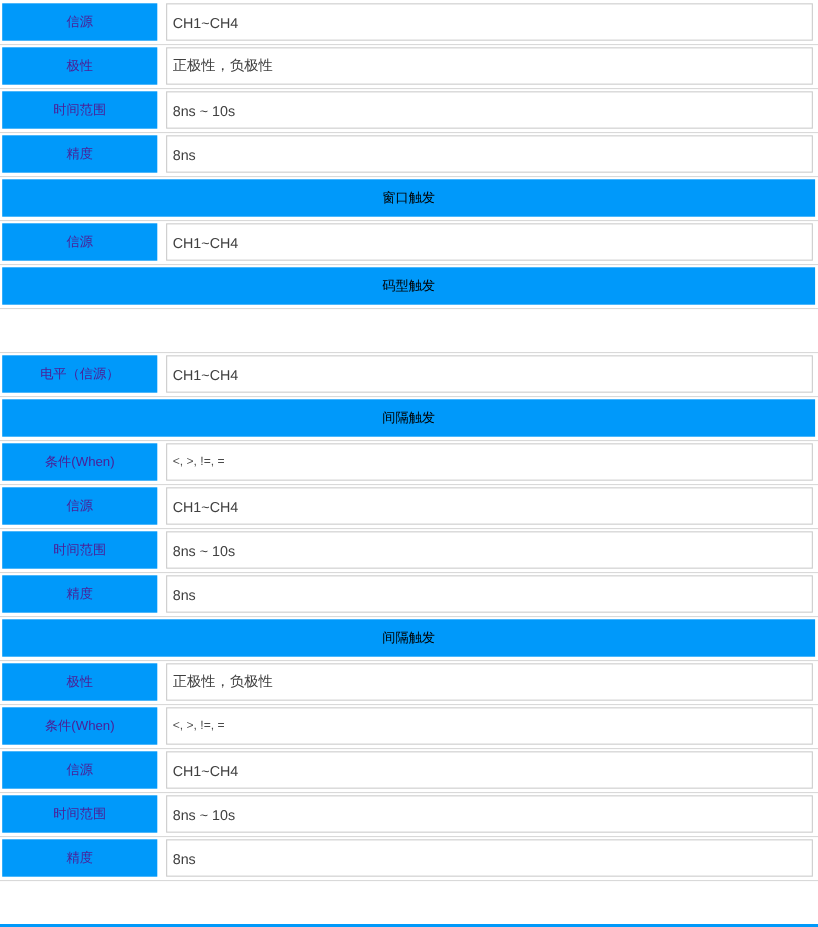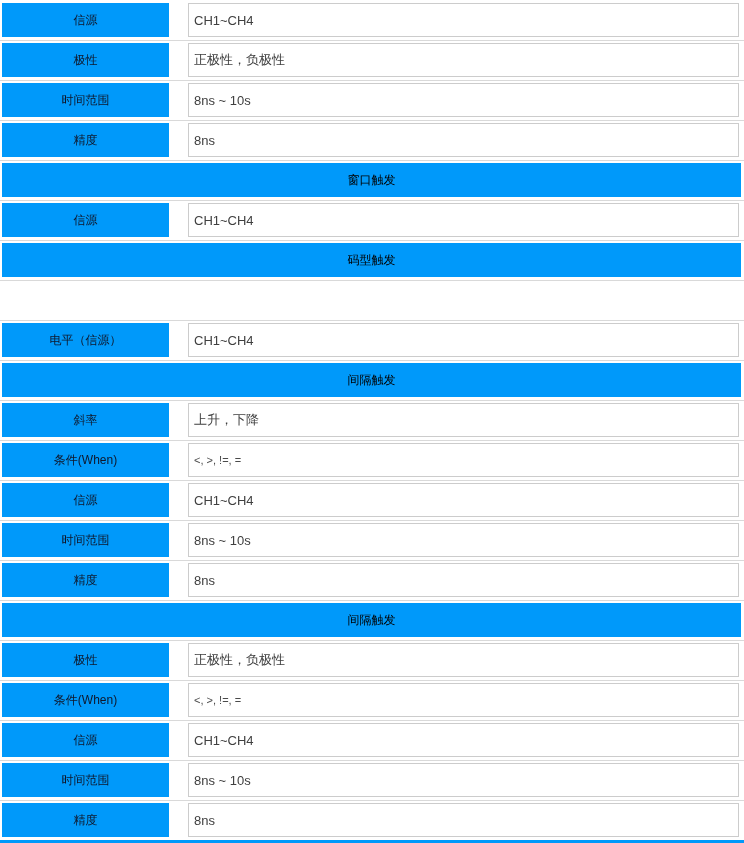--- a/index.html
+++ b/index.html
@@ -28,31 +28,31 @@
     content: "";
     position: absolute;
     left: -2px;
     right: 0;
     bottom: -4px;
     height: 1px;
     background: var(--sep, #dadada);
   }
   .cell.label {
     flex: none;
-    width: 167px;
+    width: 141px;
     background: var(--accent, #0099fa);
-    color: #0f172a;
+    color: #4c1d95;
     display: flex;
     align-items: center;
     justify-content: center;
     font-size: 12px;
   }
   .cell.value {
     flex: 1;
-    margin-left: 19px;
+    margin-left: 8px;
     margin-right: 5px;
     background: #ffffff;
     border: 1px solid var(--border, #cccccc);
     display: flex;
     align-items: center;
     padding-left: 5px;
     font-size: 13px;
     color: var(--valtext, #404040);
     white-space: nowrap;
     overflow: hidden;
@@ -121,24 +121,20 @@
 
   <div class="trow">
     <div class="cell label">电平（信源）</div>
     <div class="cell value">CH1~CH4</div>
   </div>
 
   <div class="trow">
     <div class="cell header">间隔触发</div>
   </div>
 
-  <div class="trow">
-    <div class="cell label">斜率</div>
-    <div class="cell value">上升，下降</div>
-  </div>
 
   <div class="trow">
     <div class="cell label">条件(When)</div>
     <div class="cell value small">&lt;, &gt;, !=, =</div>
   </div>
 
   <div class="trow">
     <div class="cell label">信源</div>
     <div class="cell value">CH1~CH4</div>
   </div>

